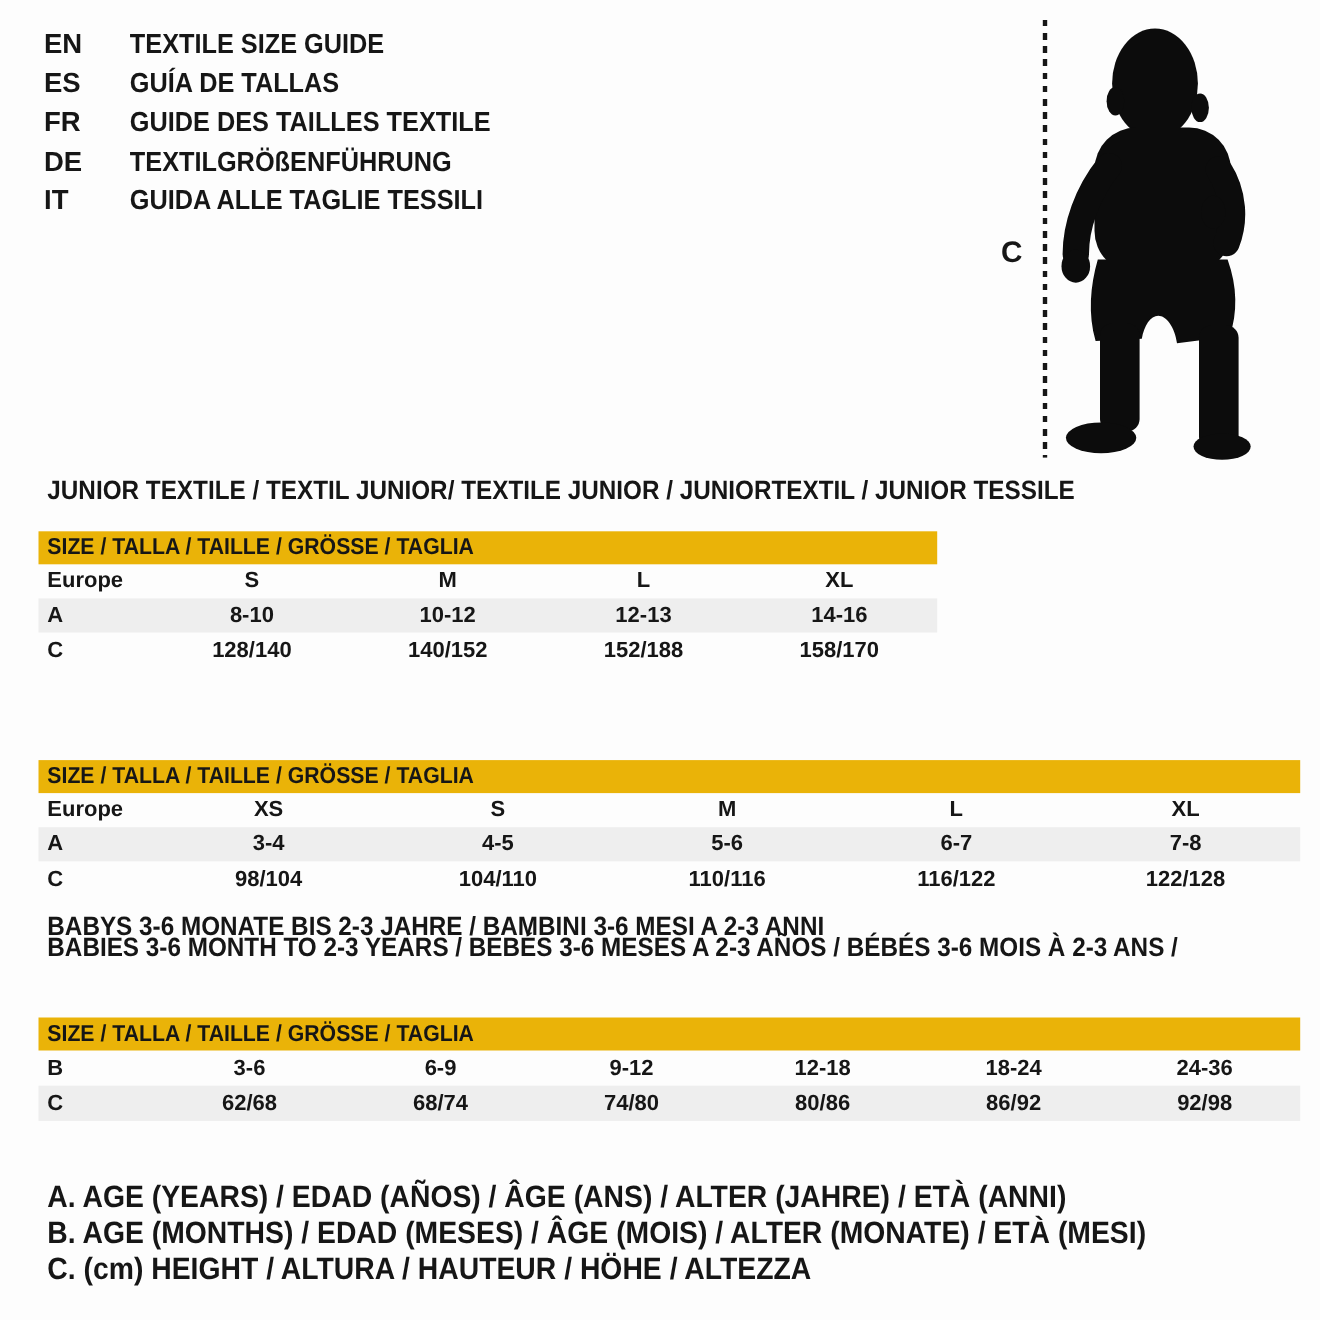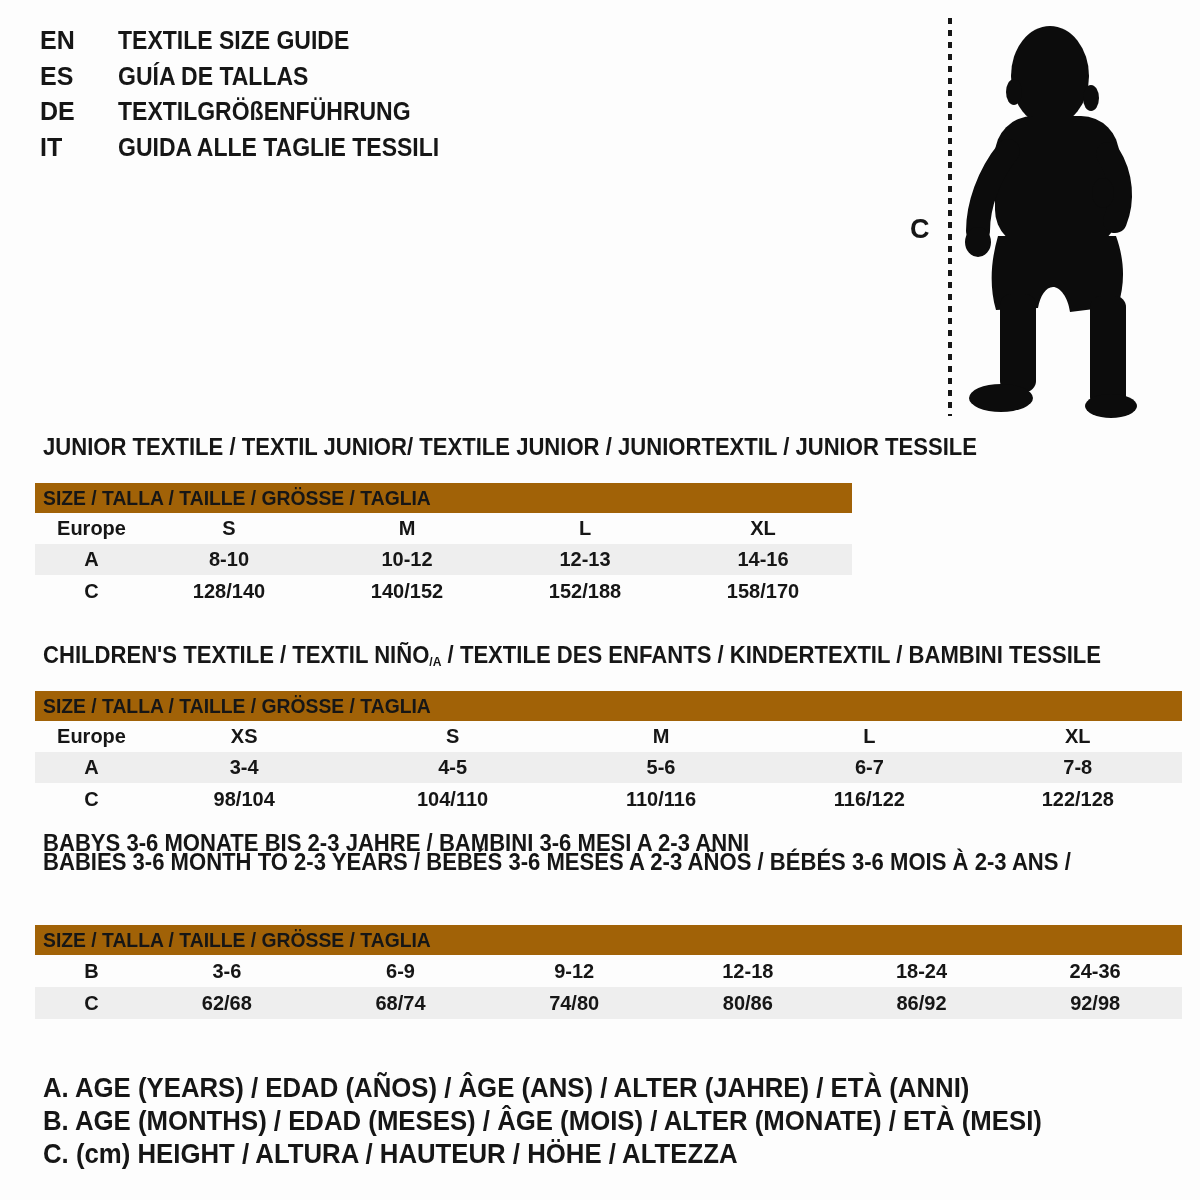--- a/index.html
+++ b/index.html
@@ -27,50 +27,54 @@
   .c-label { position:absolute; left:910px; top:214px; font-size:27px; }
   .silhouette { position:absolute; left:960px; top:16px; }
 
   
   .sec-title { position:absolute; left:43px; font-size:24px; height:22px; line-height:22px; }
   .subscript { font-size:0.55em; position:relative; top:0.22em; }
 
   
   .size-bar {
     position:absolute; left:35px; height:30px; line-height:30px;
-    background:#a16207; font-size:21px; padding-left:8px; box-sizing:border-box;
+    background:#eab308; font-size:21px; padding-left:8px; box-sizing:border-box;
   }
   .trow {
     position:absolute; left:35px; display:grid; align-items:center;
     font-size:20px; box-sizing:border-box;
   }
   .trow.shaded { background:#eeeeee; }
   .cols4 { grid-template-columns:105px repeat(4,1fr); }
   .cols5 { grid-template-columns:105px repeat(5,1fr); }
   .cols6 { grid-template-columns:105px repeat(6,1fr); }
-  .rl { padding-left:8px; text-align:center; }
+  .rl { padding-left:8px; text-align:left; }
   .cell { text-align:center; }
 
   
   .legend { position:absolute; left:43px; top:1071px; }
   .legend-line { height:33px; line-height:33px; font-size:28px; }
 </style>
 </head>
 <body>
 
 <div class="page">
 
   <div class="langs">
     <div class="lang-row">
       <span class="lang-code">EN</span>
       <span class="cond">TEXTILE SIZE GUIDE</span>
     </div>
     <div class="lang-row">
       <span class="lang-code">ES</span>
       <span class="cond">GUÍA DE TALLAS</span>
+    </div>
+    <div class="lang-row">
+      <span class="lang-code">FR</span>
+      <span class="cond">GUIDE DES TAILLES TEXTILE</span>
     </div>
     <div class="lang-row">
       <span class="lang-code">DE</span>
       <span class="cond">TEXTILGRÖßENFÜHRUNG</span>
     </div>
     <div class="lang-row">
       <span class="lang-code">IT</span>
       <span class="cond">GUIDA ALLE TAGLIE TESSILI</span>
     </div>
   </div>
@@ -123,23 +127,20 @@
     <span class="cell">14-16</span>
   </div>
   <div class="trow cols4" style="top:575px; width:817px; height:33px;">
     <span class="rl">C</span>
     <span class="cell">128/140</span>
     <span class="cell">140/152</span>
     <span class="cell">152/188</span>
     <span class="cell">158/170</span>
   </div>
 
-  <div class="sec-title" style="top:644px;">
-    <span class="cond"><span>CHILDREN'S TEXTILE / TEXTIL NIÑO</span><span class="subscript">/A</span><span> / TEXTILE DES ENFANTS / KINDERTEXTIL / BAMBINI TESSILE</span></span>
-  </div>
   <div class="size-bar" style="top:691px; width:1147px;">
     <span class="cond">SIZE / TALLA / TAILLE / GRÖSSE / TAGLIA</span>
   </div>
   <div class="trow cols5" style="top:721px; width:1147px; height:31px;">
     <span class="rl">Europe</span>
     <span class="cell">XS</span>
     <span class="cell">S</span>
     <span class="cell">M</span>
     <span class="cell">L</span>
     <span class="cell">XL</span>

